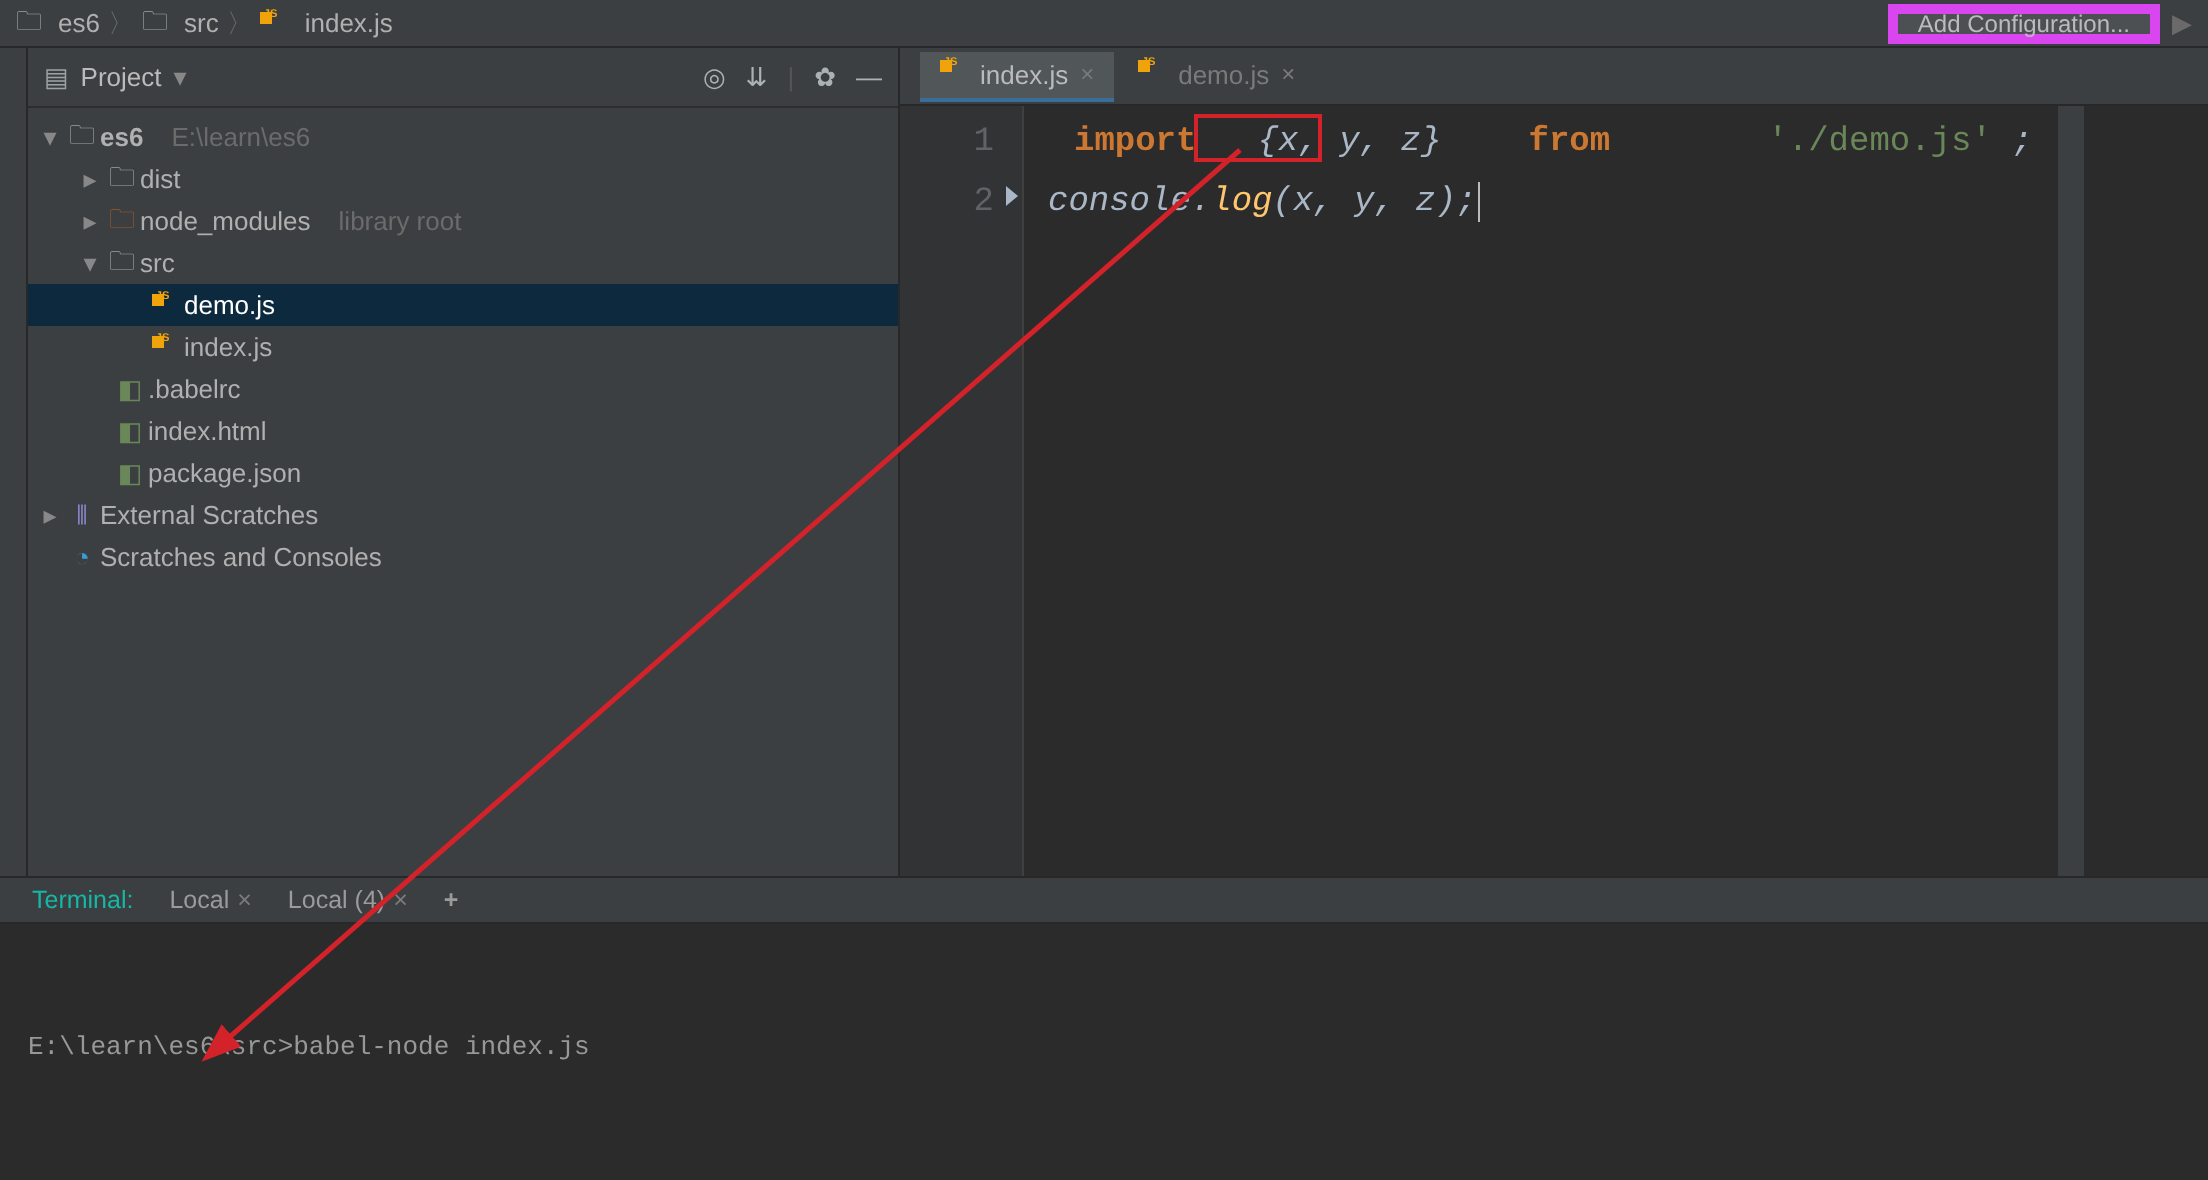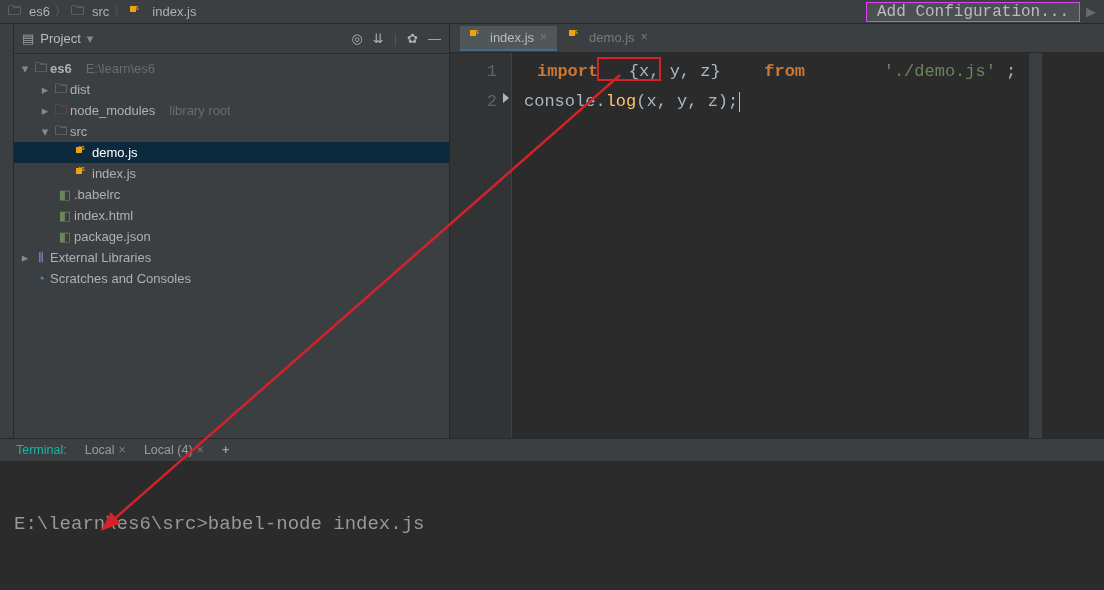--- a/index.html
+++ b/index.html
@@ -21,26 +21,26 @@
     align-items: center;
     padding: 0 8px;
     justify-content: space-between;
   }
   .breadcrumb { display: flex; align-items: center; gap: 4px; color: #b0b0b0;}
   .breadcrumb .sep { color: #6a6a6a; }
   .breadcrumb .folder-icon, .breadcrumb .js-icon { margin-right: 4px; display:inline-flex; }
   .top-right { display: flex; align-items: center; gap: 6px; }
   .add-config {
     background: #4c5052;
-    border: 1px solid #d946ef;
+    border: 5px solid #d946ef;
     color: #bbbbbb;
     padding: 1px 10px;
-    font-size: 16px;
+    font-size: 12px;
     height: 20px;
-    display: flex; align-items: center; font-family: Liberation Mono, monospace;
+    display: flex; align-items: center;
   }
   .run-play { color: #6a6a6a; }
 
   
   .main {
     display: flex;
     height: 414px;
   }
   .left-stripe {
     width: 14px;
@@ -151,23 +151,23 @@
     width:0;height:0;
     border-top:5px solid transparent;
     border-bottom:5px solid transparent;
     border-left:6px solid #a9b7c6;
   }
   .code {
     padding: 4px 12px 0 12px;
     color:#a9b7c6;
   }
   .kw { color:#cc7832; font-weight:bold;margin-left:13px;}
-  .punc { color:#a9b7c6; }
+  .punc { color:#a9b7c6;font-style:italic; }
   .str { color:#6a8759;margin-left:48px; }
-  .fn { color:#ffc66d; }
+  .fn { color:#ffc66d;font-style:italic; }
   .highlight-box {
     border:2px solid #d4222a;
     position:absolute;
     top:57px; left:597px;
     width:64px; height:24px;
     pointer-events:none;
   }
   .cursor {
     display:inline-block;
     width:1px; height:20px;
@@ -194,21 +194,21 @@
   }
   .terminal-header .term-label { color:#14b8a6; }
   .terminal-header .term-tab { color:#9b9b9b; display:flex; gap:4px; align-items:center;}
   .terminal-header .term-tab .x { color:#7b7b7b; }
   .terminal-header .plus { color:#9b9b9b; font-weight:bold; }
   .terminal-body {
     height: 128px;
     background: #2b2b2b;
     color: #989898;
     font-family: "Consolas","Courier New",monospace;
-    font-size:19px;
+    font-size:13px;
     padding: 48px 14px 0 14px;
     line-height:28px;
     position:relative;
   }
 
   
   .arrow-svg{
     position:absolute;
     top:55px; left:100px;
     pointer-events:none;
@@ -297,21 +297,21 @@
         <span class="icon" style="color:#6a8759">◧</span>
         <span class="label orange">index.html</span>
       </div>
       <div class="tree-row" style="padding-left:42px">
         <span class="icon" style="color:#6a8759">◧</span>
         <span class="label orange">package.json</span>
       </div>
       <div class="tree-row" style="padding-left:4px">
         <span class="arrow">▸</span>
         <span class="icon" style="color:#8888cc">⫴</span>
-        <span class="label">External Libraries</span>
+        <span class="label">External Scratches</span>
       </div>
       <div class="tree-row" style="padding-left:18px">
         <span class="icon" style="color:#3a9bd6">◔</span>
         <span class="label">Scratches and Consoles</span>
       </div>
     </div>
   </div>
 
   <div class="editor-area">
     <div class="editor-tabs">

